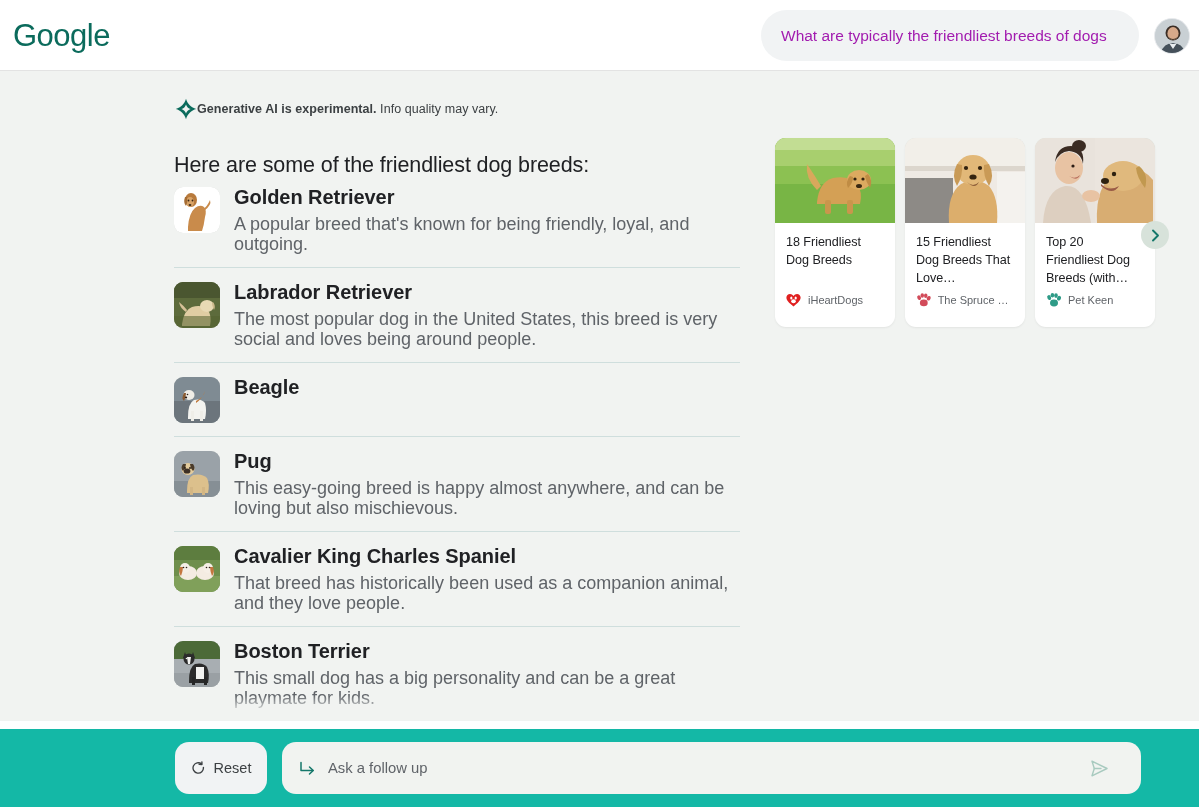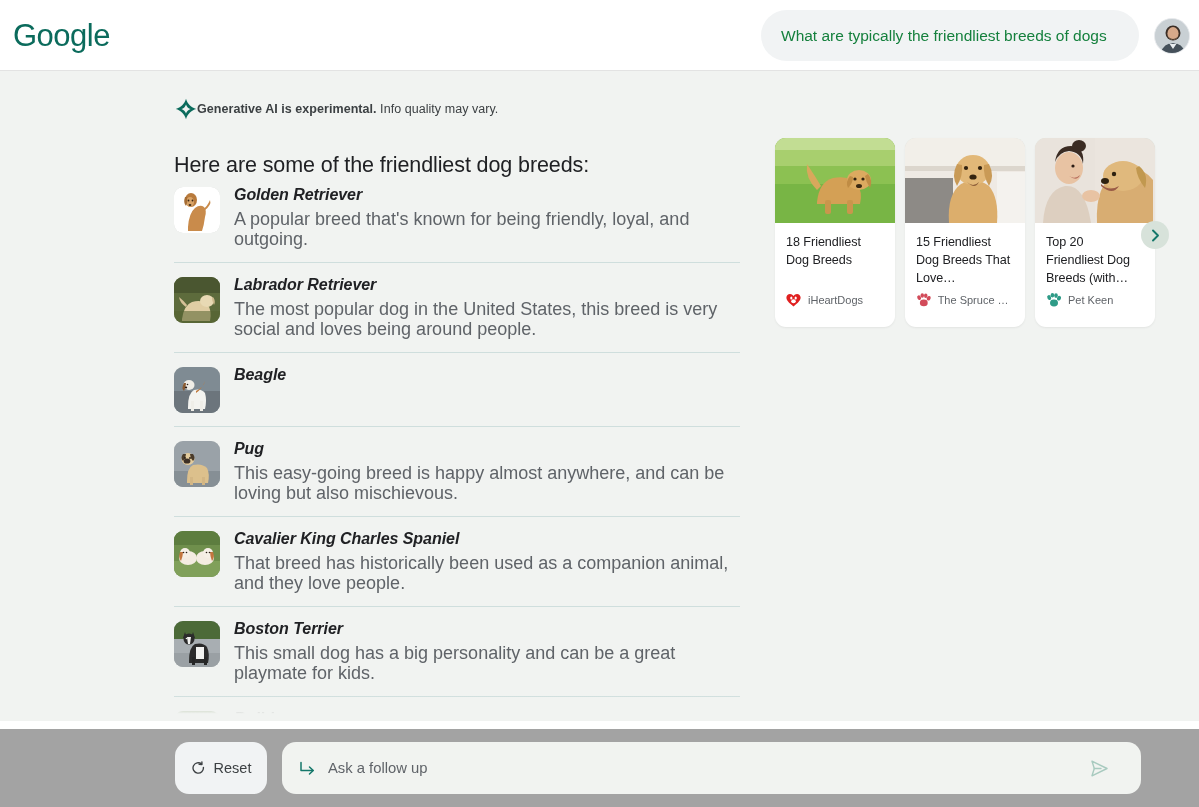--- a/index.html
+++ b/index.html
@@ -38,21 +38,21 @@
     border-radius: 26px;
     display: flex;
     align-items: center;
   }
   .search-input {
     border: none;
     outline: none;
     background: transparent;
     font-family: "Liberation Sans", sans-serif;
     font-size: 15.5px;
-    color: #15803d;
+    color: #a21caf;
     width: 100%;
     padding: 0 20px;
   }
   .avatar {
     position: absolute;
     left: 1154px; top: 18px;
     width: 36px; height: 36px;
     border-radius: 50%;
     overflow: hidden;
     border: 1px solid #e8eaed;
@@ -131,26 +131,25 @@
     flex: 0 0 auto;
     width: 46px; height: 46px;
     border-radius: 9px;
     overflow: hidden;
     background: #cfd4cf;
     margin-top: 2px;
   }
   .breed-thumb svg { display: block; }
   .breed-body { flex: 1 1 auto; padding-top: 1px; }
   .breed-name {
-    font-size: 16px;
+    font-size: 20px;
     font-weight: 700;
     color: #202124;
     letter-spacing: -0.05px;
     margin-bottom: 5px;
-    font-style: italic;
   }
   .breed-desc {
     font-size: 18px;
     color: #5f6368;
     line-height: 20px;
     max-width: 510px;
   }
 
   
   .cards {
@@ -204,21 +203,21 @@
     justify-content: center;
     cursor: pointer;
     border: none;
   }
 
   
   .bottombar {
     position: absolute;
     left: 0; top: 729px;
     width: 1199px; height: 78px;
-    background: #a3a3a3;
+    background: #14b8a6;
     display: flex;
     align-items: center;
     padding-left: 175px;
     padding-right: 58px;
     gap: 15px;
   }
   .reset-btn {
     width: 92px; height: 52px;
     background: #f1f3f4;
     border: none;

